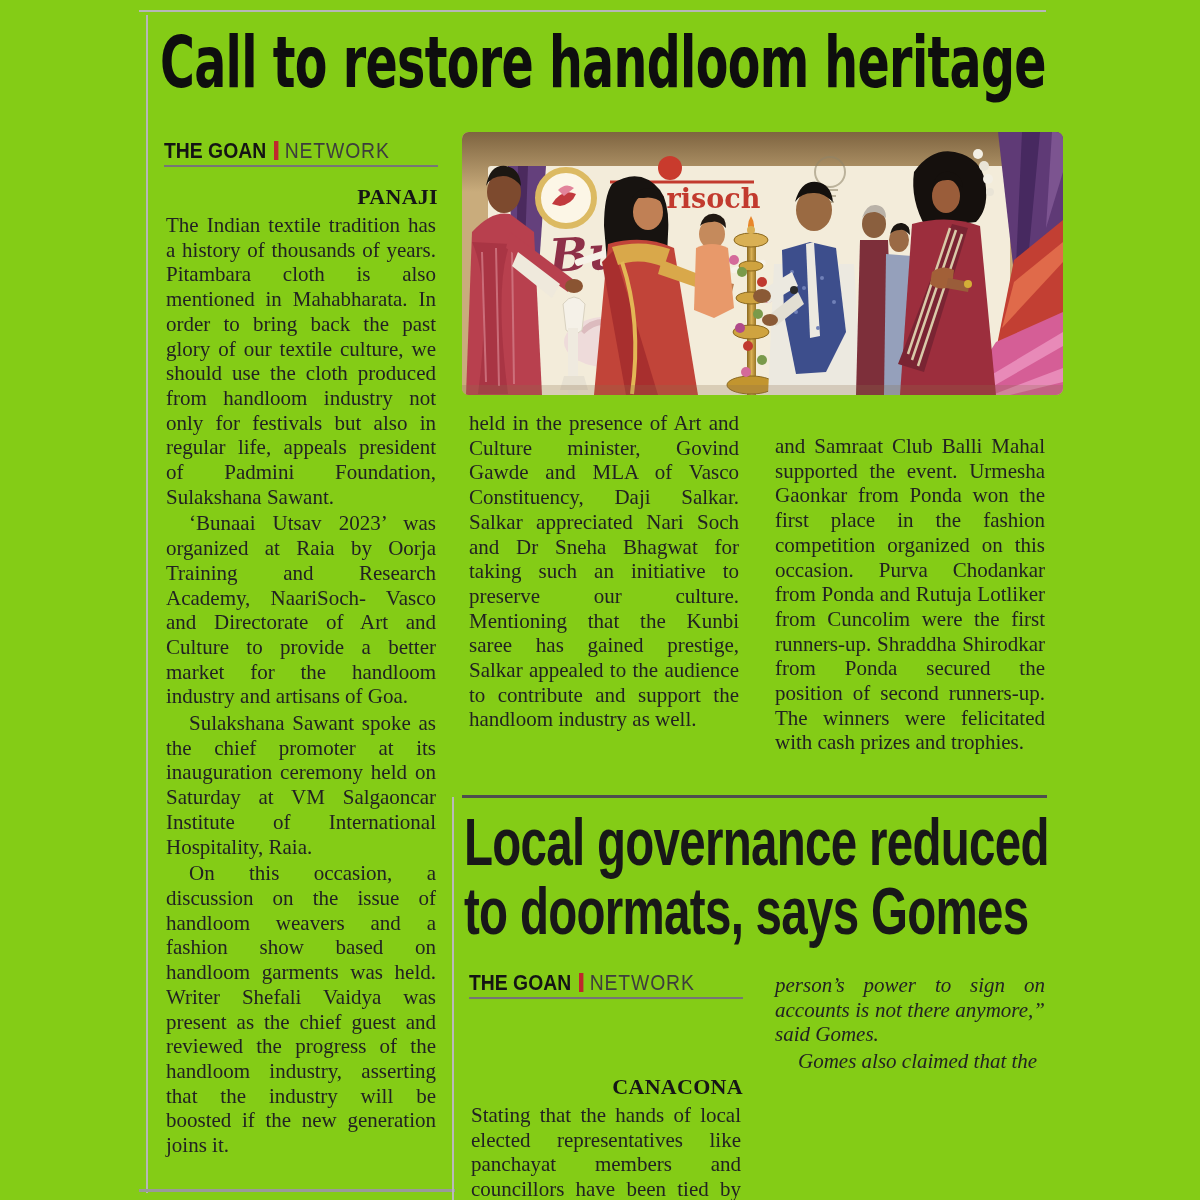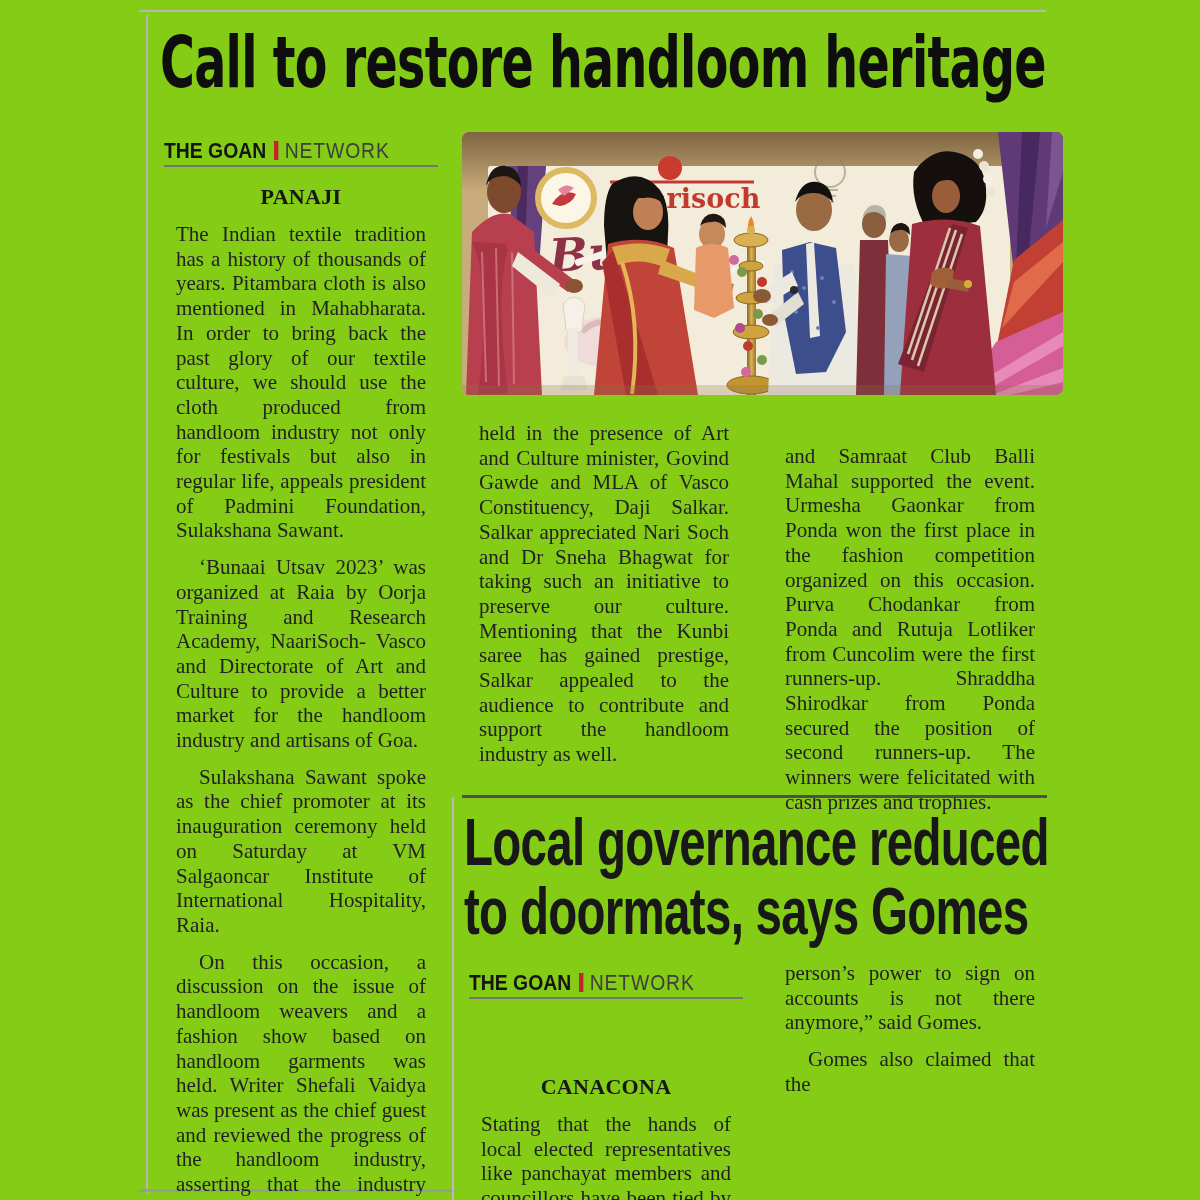--- a/index.html
+++ b/index.html
@@ -12,24 +12,24 @@
   .headline2{position:absolute;left:464px;top:808px;width:900px;
     font-family:"Liberation Sans",sans-serif;font-weight:bold;font-size:66px;line-height:69px;
     letter-spacing:-1px;color:#181818;transform:scaleX(.72);transform-origin:0 0;white-space:nowrap;}
   .byline{position:absolute;height:24px;font-family:"Liberation Sans",sans-serif;
     font-size:22px;line-height:24px;white-space:nowrap;transform:scaleX(.88);transform-origin:0 0;}
   .byline .brand{font-weight:bold;color:#141414;letter-spacing:0px;}
   .byline .bar{display:inline-block;width:5px;height:19px;background:#c0272d;margin:0 7px -2px 9px;}
   .byline .network{font-weight:normal;color:#3d3d3d;letter-spacing:1px;}
   .bylinerule{position:absolute;height:2px;background:#767676;}
   .col{position:absolute;width:274px;text-align:justify;font-size:21px;line-height:24.7px;color:#222;}
-  .col p{margin:12px;}
+  .col p{margin:2px;}
   .col p.ind{text-indent:23px;}
   .dateline{font-family:"Liberation Serif",serif;font-weight:bold;font-size:22px;
-    line-height:26px;margin:0 0 3px 0;color:#161616;letter-spacing:.3px;text-align:center;}
+    line-height:26px;margin:0 0 3px 0;color:#161616;letter-spacing:.3px;text-align:right;}
   .photo{position:absolute;left:462px;top:132px;width:601px;height:263px;border-radius:7px;
     overflow:hidden;background:#c9ac7c;}
   .vdivider{position:absolute;background:#b9b9b9;}
   .a2toprule{position:absolute;background:#4e4e4e;}
 </style>
 </head>
 <body>
 
 <div class="page">
 
@@ -242,18 +242,18 @@
   <div class="byline" style="left:469px;top:971px;">
     <span class="brand">THE GOAN</span><span class="bar"></span><span class="network">NETWORK</span>
   </div>
   <div class="bylinerule" style="left:469px;top:997px;width:274px;"></div>
 
   <div class="col" style="left:469px;top:1074px;">
     <h3 class="dateline">CANACONA</h3>
     <p>Stating that the hands of local elected representatives like panchayat members and councillors have been tied by ministers and MLAs, Congress leader Elvis Gomes on Thursday</p>
   </div>
 
-  <div class="col" style="left:773px;top:949px;">
+  <div class="col" style="left:773px;top:971px;font-style:italic;">
     <p>person’s power to sign on accounts is not there anymore,” said Gomes.</p>
     <p class="ind">Gomes also claimed that the</p>
   </div>
 
 </div>
 
 </body></html>

